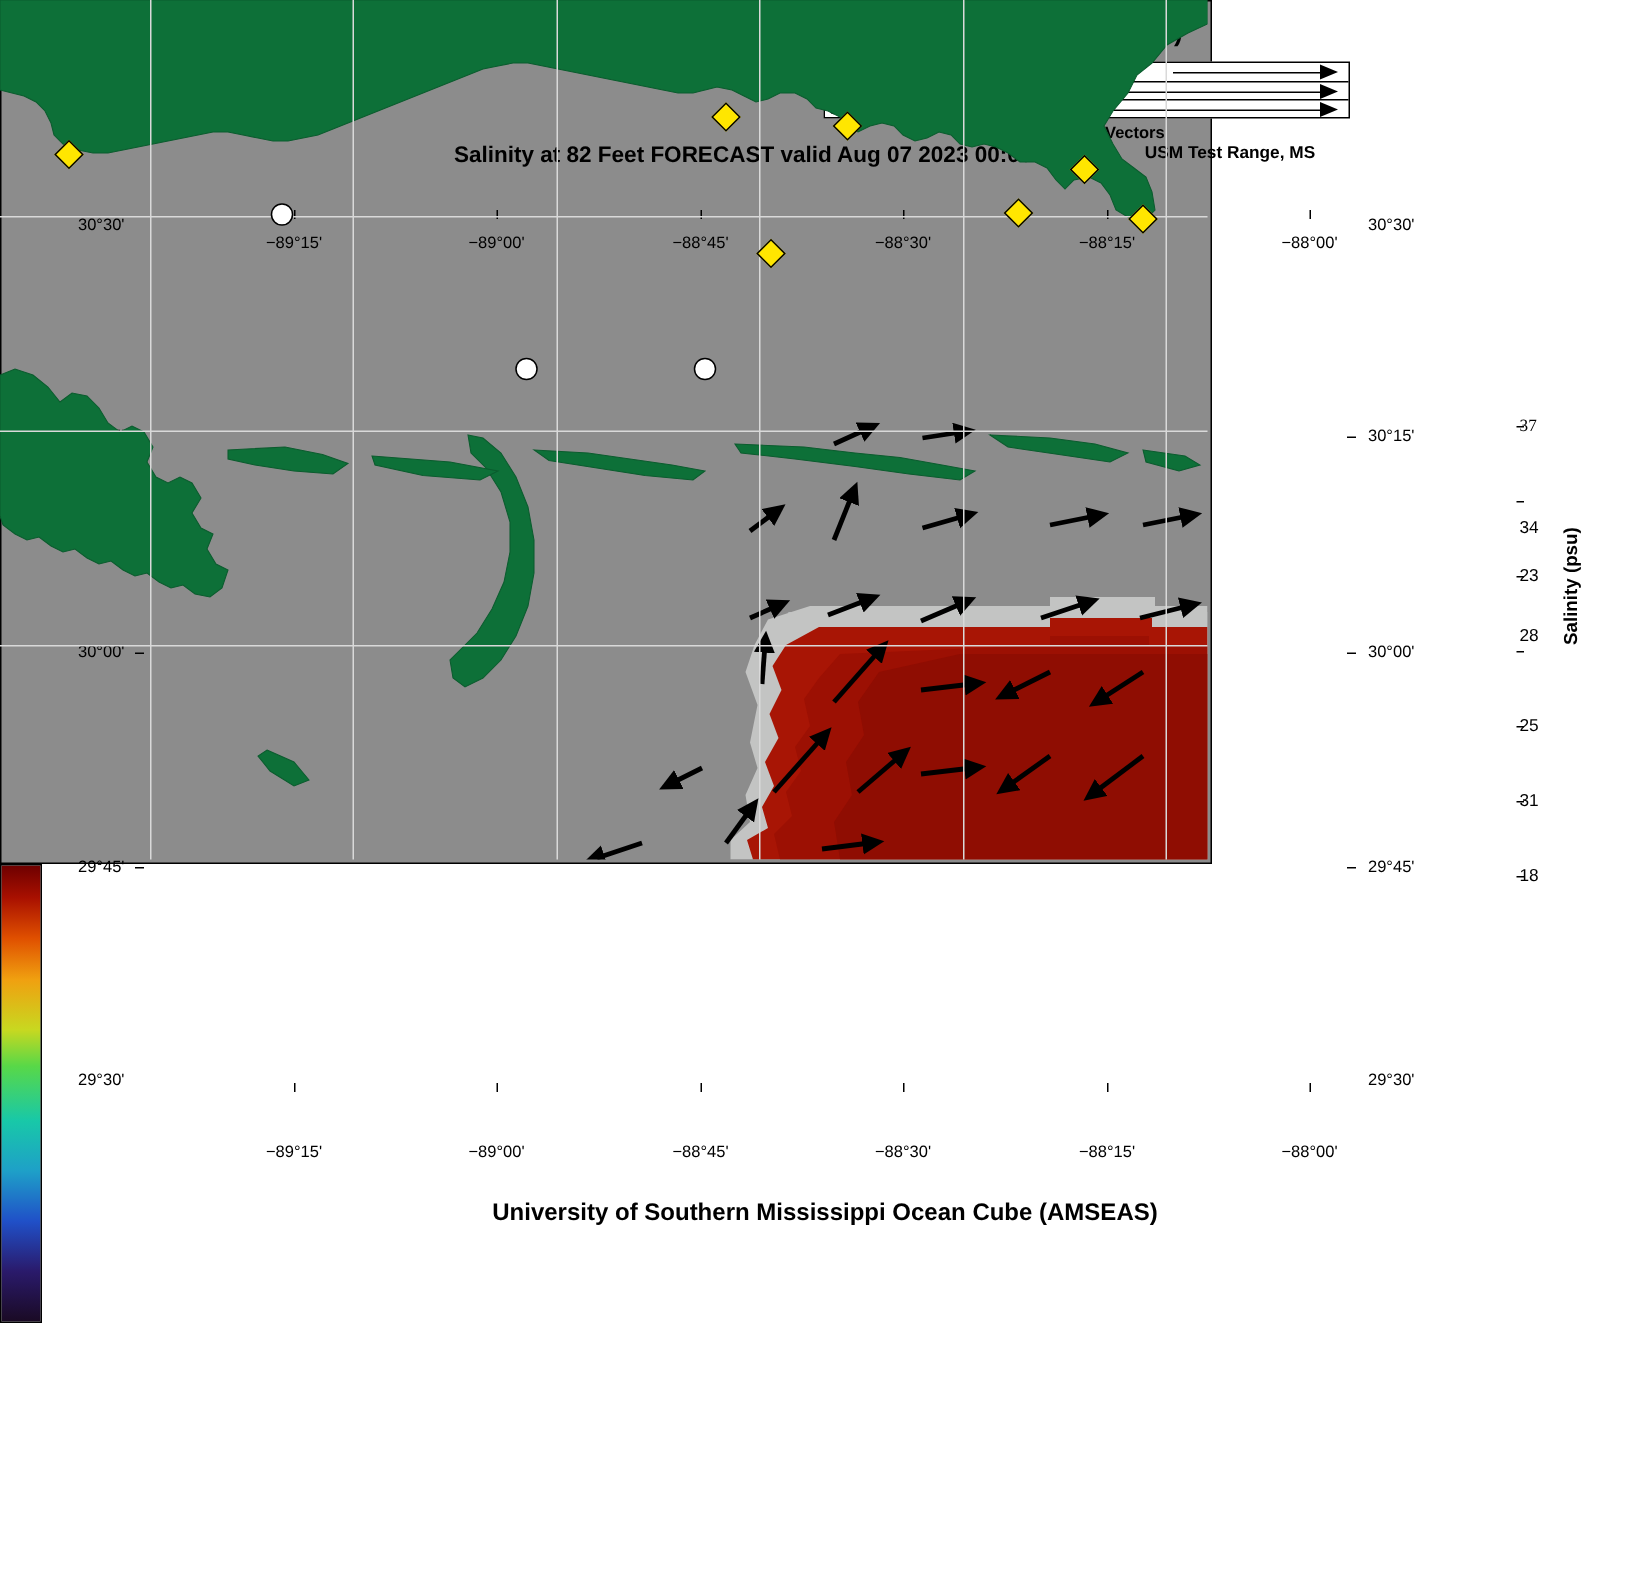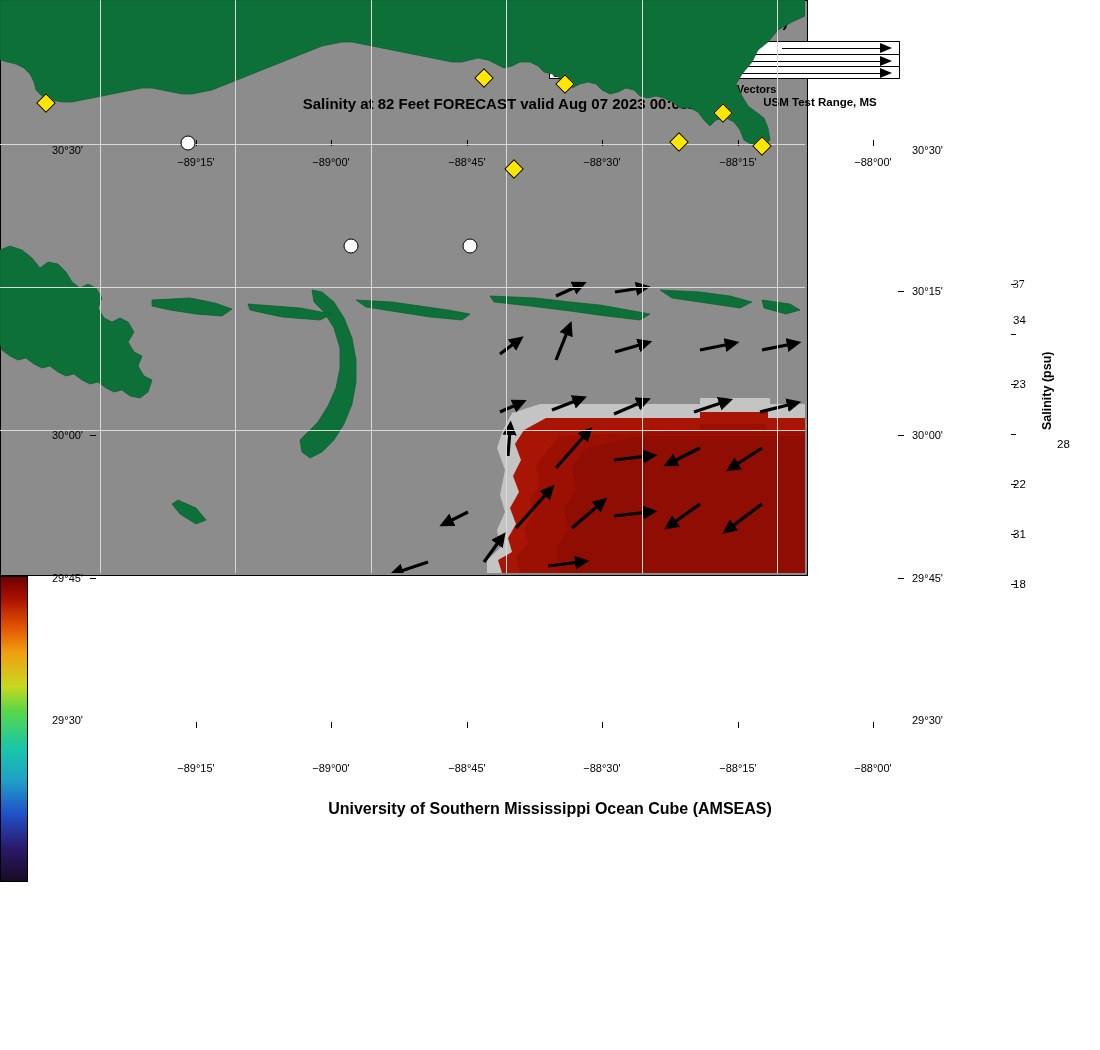--- a/index.html
+++ b/index.html
@@ -387,24 +387,24 @@
     <div class="station-ndbc" style="left:565px; top:84px;"></div>
     <div class="station-ndbc" style="left:723px; top:113px;"></div>
     <div class="station-ndbc" style="left:679px; top:142px;"></div>
     <div class="station-ndbc" style="left:762px; top:146px;"></div>
     <div class="station-ndbc" style="left:514px; top:169px;"></div>
   </div>
 </div>
 
 <div id="colorbar"></div>
 <div class="cb-tick" style="top:284px;font-family:Liberation Serif, serif;">37</div>
-<div class="cb-tick" style="top:320px;">34</div>
+<div class="cb-tick" style="top:352px;">34</div>
 <div class="cb-tick" style="top:384px;">23</div>
-<div class="cb-tick" style="top:444px;margin-left:44px;">28</div>
-<div class="cb-tick" style="top:484px;">22</div>
+<div class="cb-tick" style="top:424px;">28</div>
+<div class="cb-tick" style="top:484px;">25</div>
 <div class="cb-tick" style="top:534px;">31</div>
 <div class="cb-tick" style="top:584px;">18</div>
 <div class="cb-tickmark" style="top:284px;"></div>
 <div class="cb-tickmark" style="top:334px;"></div>
 <div class="cb-tickmark" style="top:384px;"></div>
 <div class="cb-tickmark" style="top:434px;"></div>
 <div class="cb-tickmark" style="top:484px;"></div>
 <div class="cb-tickmark" style="top:534px;"></div>
 <div class="cb-tickmark" style="top:584px;"></div>
 <div id="cb-label">Salinity (psu)</div>

